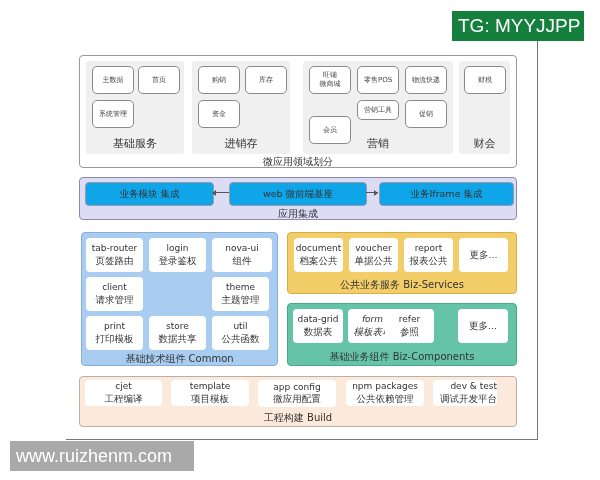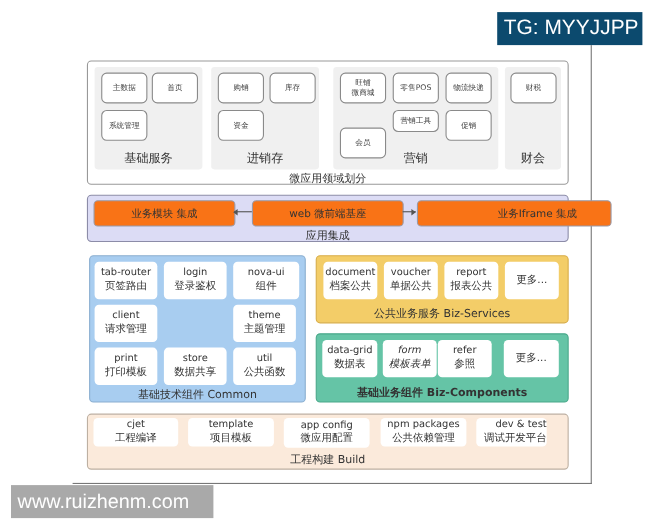--- a/index.html
+++ b/index.html
@@ -6,21 +6,21 @@
   body {
     width:600px; height:480px; position:relative; overflow:hidden;
     background:#ffffff;
     font-family:"DejaVu Sans", "Liberation Sans", sans-serif;
     color:#333;
   }
   .abs { position:absolute; box-sizing:border-box; }
   
   .wm-top {
     left:452px; top:11px; width:132px; height:30px;
-    background:#0c4a6e; color:#fff; font-family:"Liberation Sans", sans-serif;
+    background:#15803d; color:#fff; font-family:"Liberation Sans", sans-serif;
     font-size:19px; line-height:30px; padding-left:6px;
   }
   .wm-line-v { left:537px; top:41px; width:1px; height:399px; background:#777; }
   .wm-line-h { left:66px; top:439px; width:472px; height:1px; background:#777; }
   .wm-bottom {
     left:10px; top:441px; width:184px; height:30px;
     background:#a9a9a9; color:#fff; font-family:"Liberation Sans", sans-serif;
     font-size:18px; line-height:30px; padding-left:6px;
   }
   
@@ -36,21 +36,21 @@
   .chip.small .zh { font-size:7px; color:#444; }
   .section-title { position:absolute; text-align:center; font-size:10px; color:#333; }
   .group-title { position:absolute; text-align:center; font-size:11px; color:#333; }
 
   
   .micro-frame { left:79px; top:55px; width:438px; height:113px; border:1.5px solid #999; border-radius:4px; background:#fff; }
   .sub-group { position:absolute; background:#f0f0f0; border-radius:3px; }
 
   
   .app-frame { left:79px; top:177px; width:438px; height:43px; border:1.2px solid #8c8ca8; border-radius:4px; background:#dcdcf5; }
-  .app-chip { position:absolute; top:182px; height:22px; background:#f97316; border:1.2px solid #9a9aa8; border-radius:4px; font-size:9.5px; display:flex; align-items:center; justify-content:center; color:#333; }
+  .app-chip { position:absolute; top:182px; height:22px; background:#0ea5e9; border:1.2px solid #9a9aa8; border-radius:4px; font-size:9.5px; display:flex; align-items:center; justify-content:center; color:#333; }
   .arrow { position:absolute; top:192px; height:1px; background:#555; }
 
   
   .common-frame { left:81px; top:232px; width:197px; height:134px; background:#a8cdf0; border:1.2px solid #8aaed0; border-radius:4px; }
   .services-frame { left:287px; top:232px; width:230px; height:62px; background:#f3cd68; border:1.2px solid #d7ad4a; border-radius:4px; }
   .components-frame { left:287px; top:303px; width:230px; height:63px; background:#65c4a6; border:1.2px solid #4aa88a; border-radius:4px; }
   .build-frame { left:79px; top:376px; width:438px; height:51px; background:#fbeadb; border:1.2px solid #bdb0a2; border-radius:4px; }
 </style>
 </head>
 <body>
@@ -114,21 +114,21 @@
 
 <div class="section-title" style="left:80px;top:155px;width:436px;">微应用领域划分</div>
 
 <div class="abs app-frame"></div>
 <div class="app-chip" style="left:85px;width:127px;">业务模块 集成</div>
 <div class="arrow" style="left:213px;width:16px;"></div>
 <div style="position:absolute;left:212px;top:190px;width:0;height:0;border-top:3px solid transparent;border-bottom:3px solid transparent;border-right:4px solid #555;"></div>
 <div class="app-chip" style="left:229px;width:136px;">web 微前端基座</div>
 <div class="arrow" style="left:366px;width:12px;"></div>
 <div style="position:absolute;left:374px;top:190px;width:0;height:0;border-top:3px solid transparent;border-bottom:3px solid transparent;border-left:4px solid #555;"></div>
-<div class="app-chip" style="left:379px;width:133px;padding-left:42px;">业务Iframe 集成</div>
+<div class="app-chip" style="left:379px;width:133px;">业务Iframe 集成</div>
 <div class="section-title" style="left:80px;top:207px;width:436px;">应用集成</div>
 
 <div class="abs common-frame"></div>
 <div class="chip" style="left:86px;top:238px;width:57px;height:34px;">
     <span class="en">tab-router</span>
     <span class="zh">页签路由</span>
   </div>
 <div class="chip" style="left:149px;top:238px;width:57px;height:34px;">
     <span class="en">login</span>
     <span class="zh">登录鉴权</span>
@@ -179,28 +179,28 @@
 
 <div class="abs components-frame"></div>
 <div class="chip" style="left:293px;top:309px;width:50px;height:34px;">
     <span class="en">data-grid</span>
     <span class="zh">数据表</span>
   </div>
 <div class="chip" style="left:348px;top:309px;width:49px;height:34px;font-style:italic;">
     <span class="en">form</span>
     <span class="zh">模板表单</span>
   </div>
-<div class="chip" style="left:398px;top:309px;width:49px;height:34px;">
+<div class="chip" style="left:385px;top:309px;width:49px;height:34px;">
     <span class="en">refer</span>
     <span class="zh">参照</span>
   </div>
 <div class="chip" style="left:458px;top:309px;width:50px;height:34px;">
     <span class="zh">更多...</span>
   </div>
-<div class="section-title" style="left:287px;top:350px;width:230px;font-weight:bold;">基础业务组件 Biz-Components</div>
+<div class="section-title" style="left:287px;top:350px;width:230px;">基础业务组件 Biz-Components</div>
 
 <div class="abs build-frame"></div>
 <div class="chip" style="left:85px;top:380px;width:77px;height:26px;">
     <span class="en">cjet</span>
     <span class="zh">工程编译</span>
   </div>
 <div class="chip" style="left:171px;top:380px;width:78px;height:26px;">
     <span class="en">template</span>
     <span class="zh">项目模板</span>
   </div>

